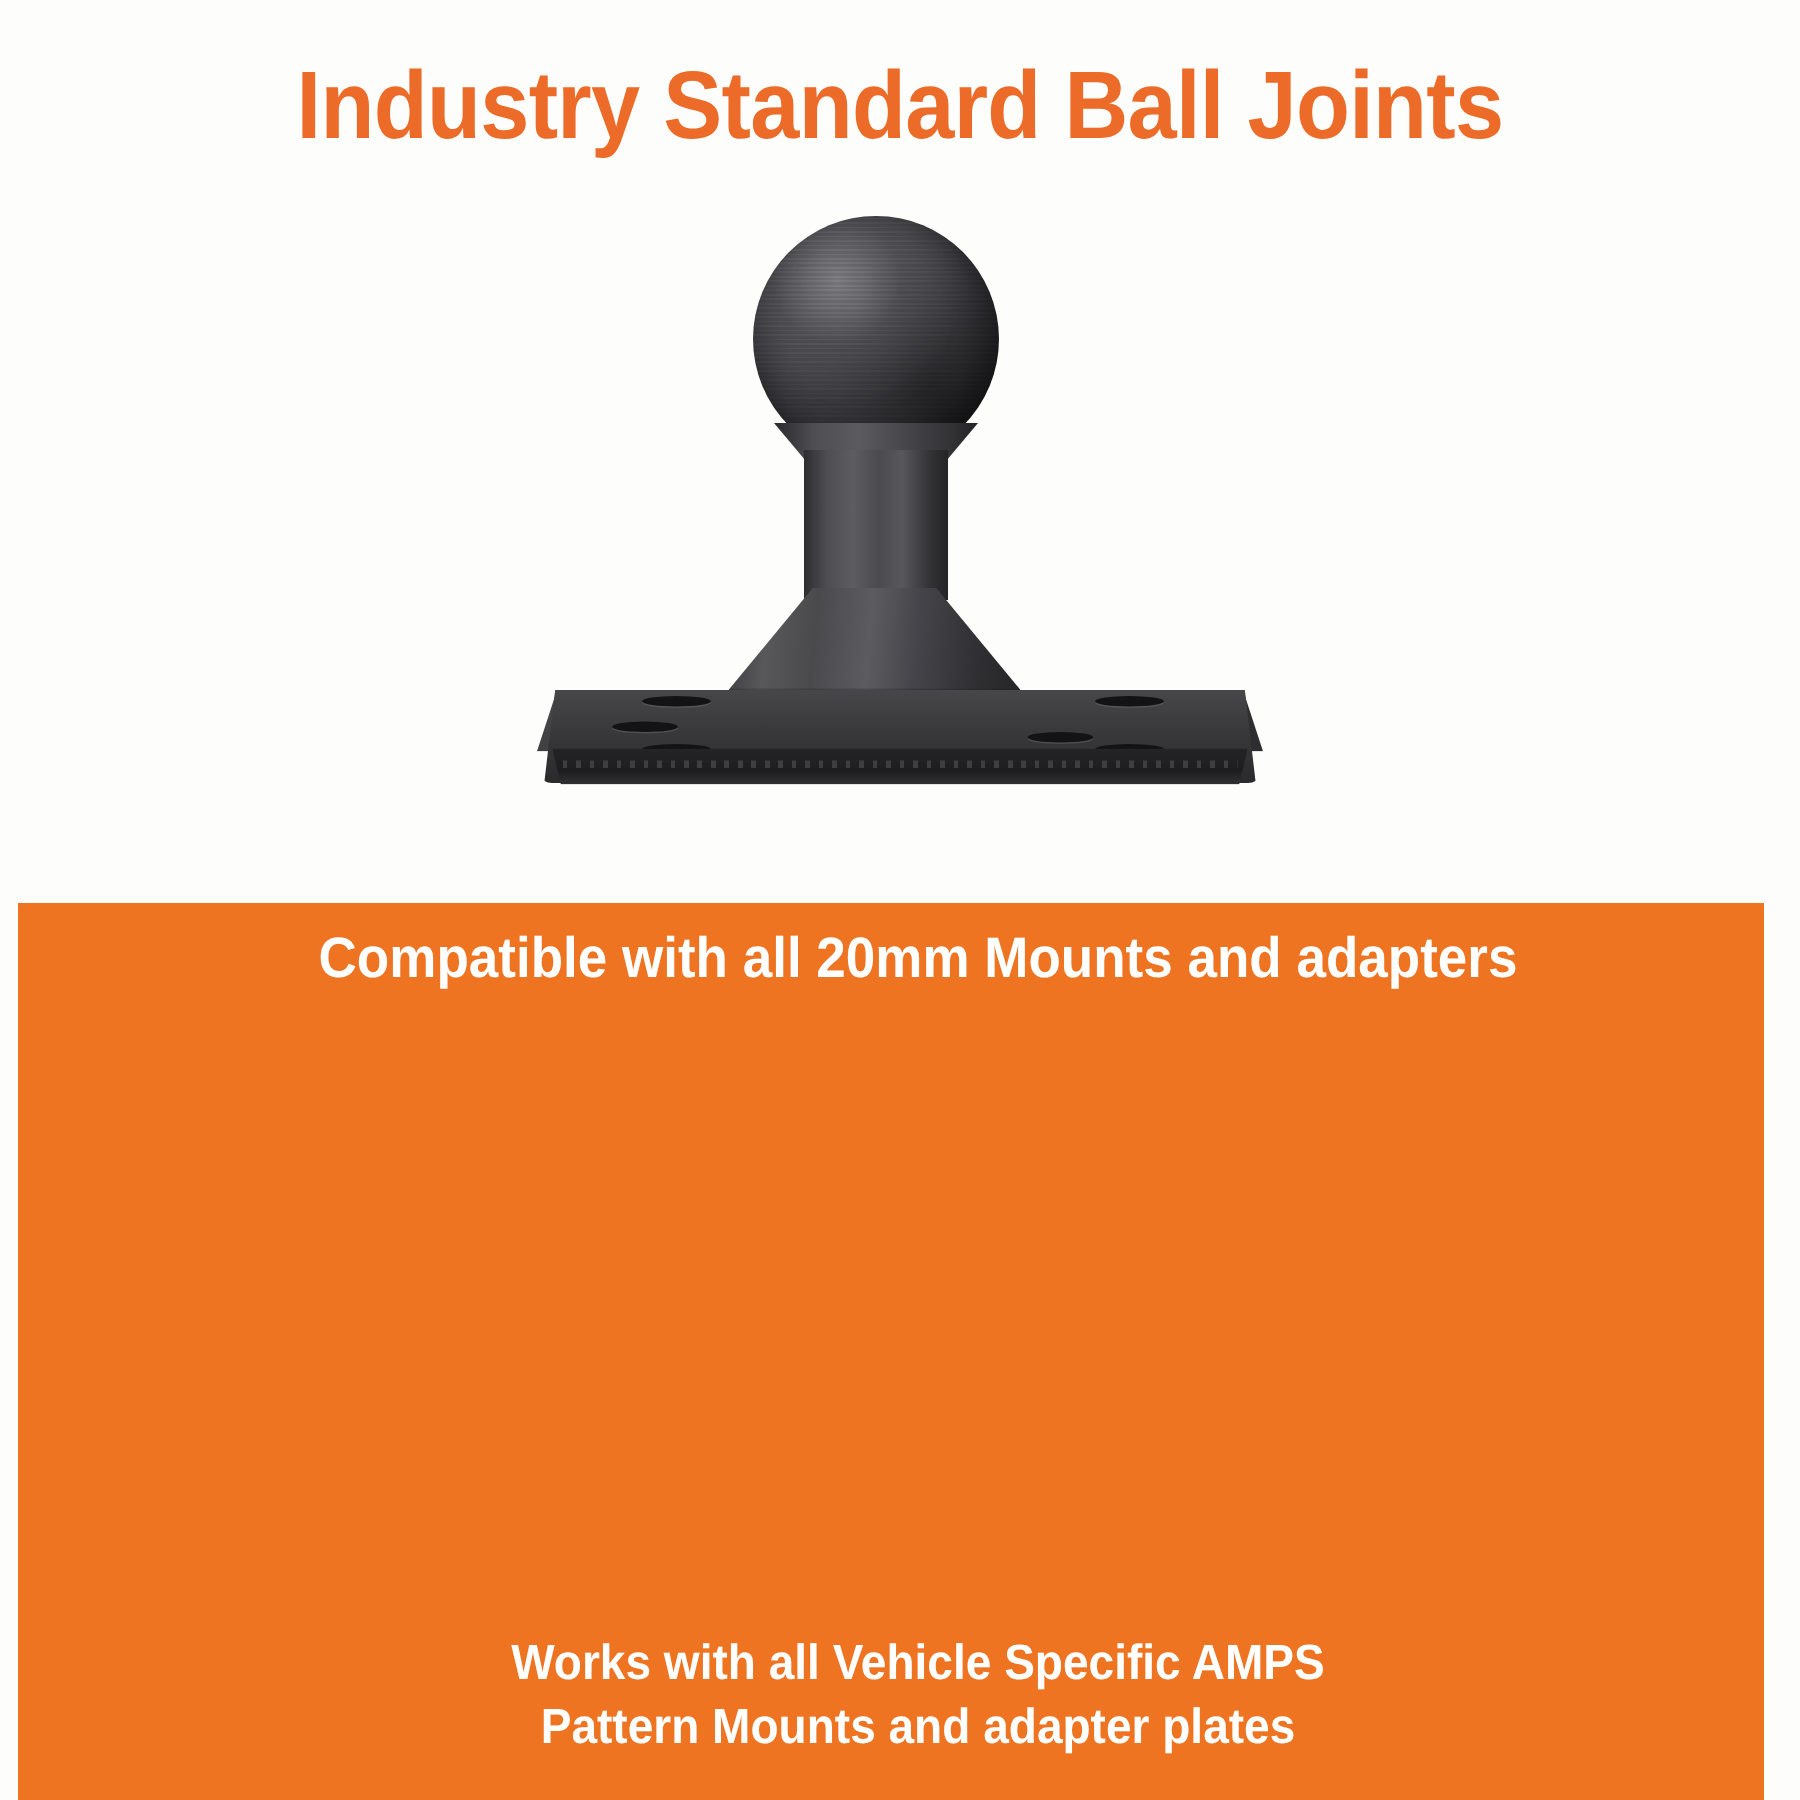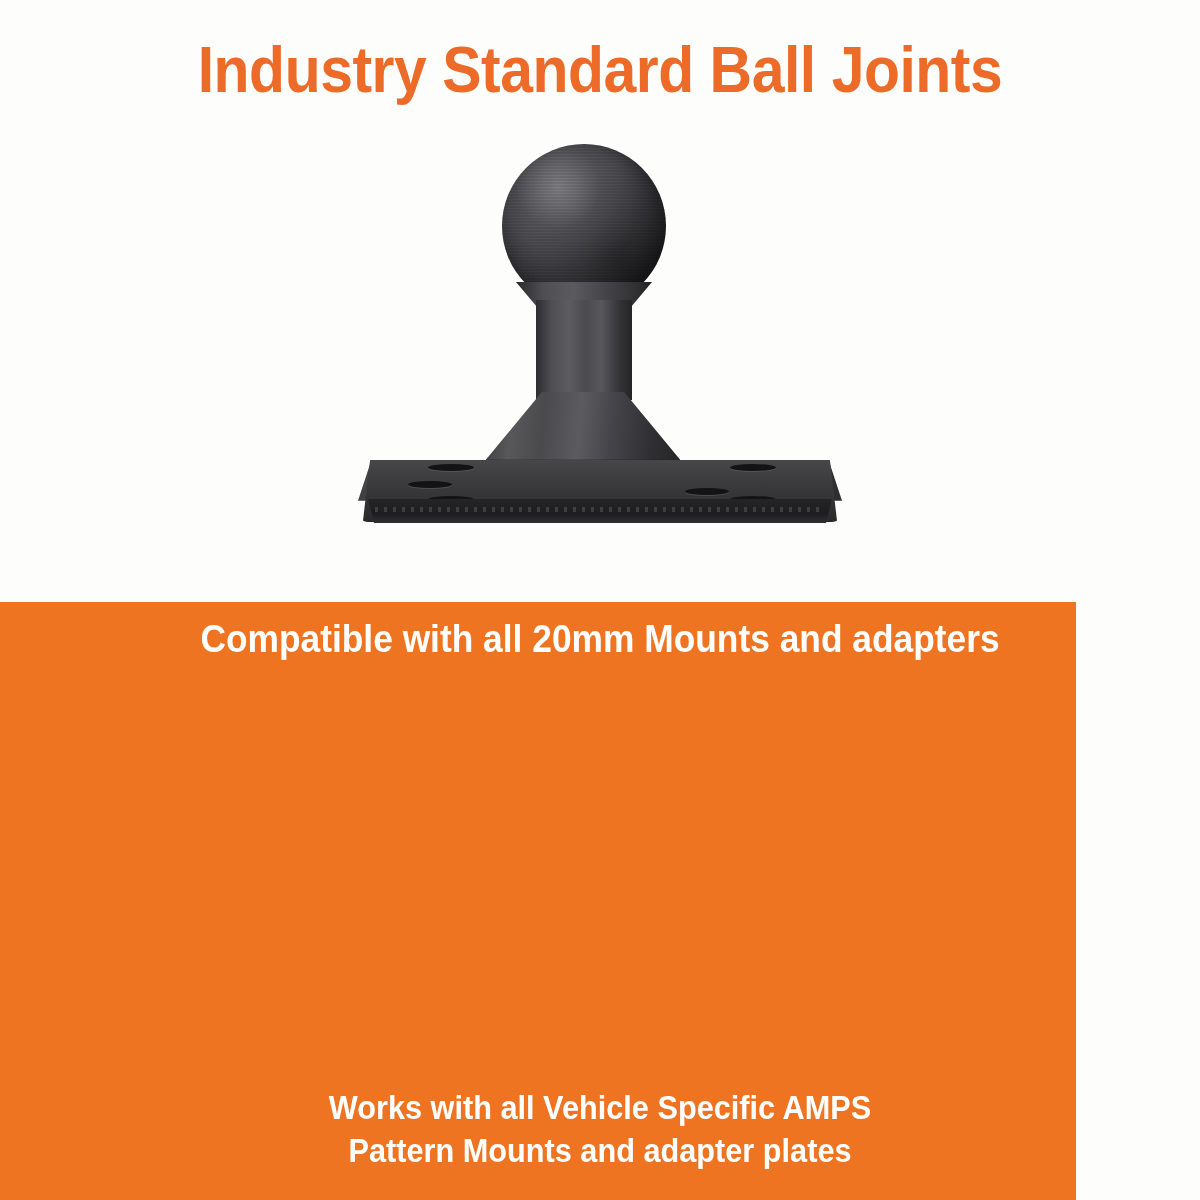--- a/index.html
+++ b/index.html
@@ -163,22 +163,22 @@
     position: absolute;
     inset: 0;
     border-radius: 50%;
     background: repeating-linear-gradient(0deg, rgba(255,255,255,0.045) 0 1px, rgba(0,0,0,0.05) 1px 3px);
     mix-blend-mode: overlay;
   }
 
   
   .orange-panel {
     position: absolute;
-    left: 0; top: 602px;
-    width: 1076px;
+    left: 12px; top: 602px;
+    width: 1164px;
     height: 598px;
     background: #ee7422;
   }
   .banner-text {
     position: absolute;
     left: 0; top: 14px;
     width: 1200px;
     text-align: center;
     color: #ffffff;
     font-family: "Liberation Sans Narrow", "Liberation Sans", sans-serif;

